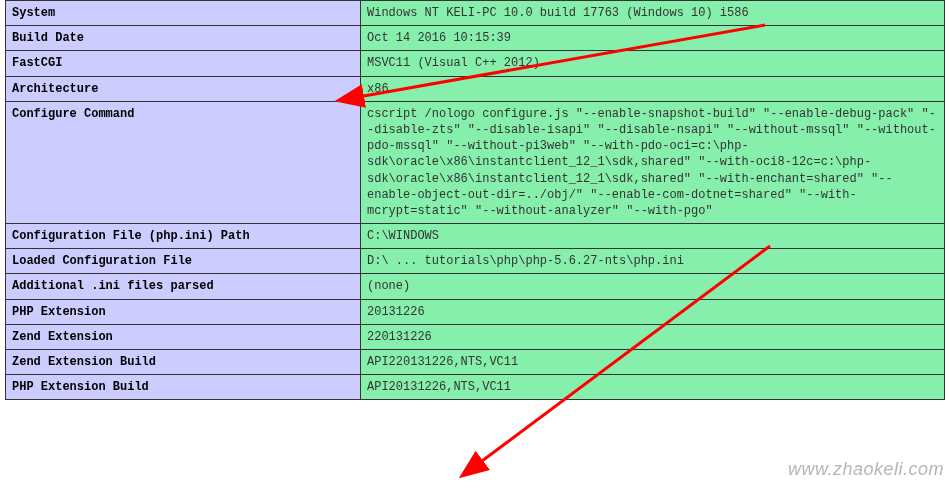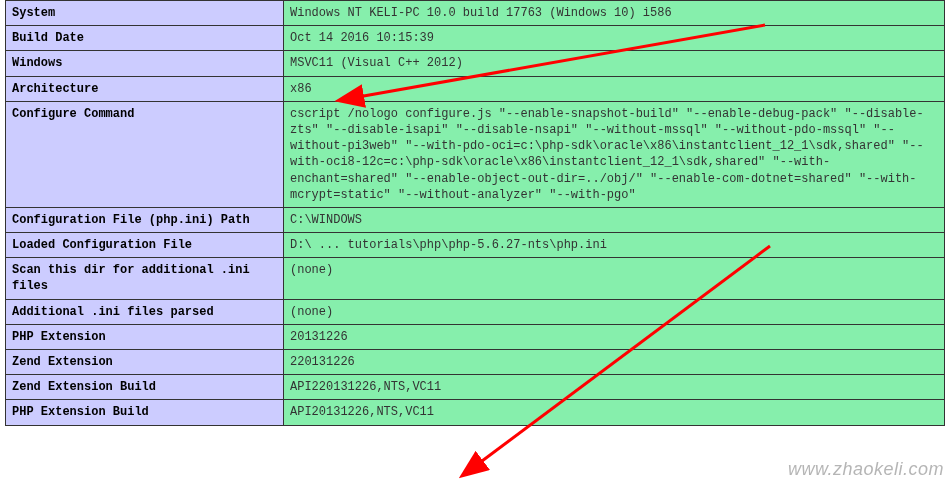--- a/index.html
+++ b/index.html
@@ -21,21 +21,21 @@
     td {
       border: 1px solid #333;
       padding: 4px 6px;
       vertical-align: top;
       line-height: 1.35;
       word-wrap: break-word;
     }
     td.label {
       background: #ccccff;
       font-weight: bold;
-      width: 278px;
+      width: 355px;
       color: #000;
     }
     td.value {
       background: #86efac;
       color: #333;
     }
     .watermark {
       position: absolute;
       right: 6px;
       bottom: 20px;
@@ -59,42 +59,38 @@
   <tbody>
     <tr>
         <td class="label">System</td>
         <td class="value">Windows NT KELI-PC 10.0 build 17763 (Windows 10) i586</td>
       </tr>
     <tr>
         <td class="label">Build Date</td>
         <td class="value">Oct 14 2016 10:15:39</td>
       </tr>
     <tr>
-        <td class="label">Windows</td>
+        <td class="label">FastCGI</td>
         <td class="value">MSVC11 (Visual C++ 2012)</td>
       </tr>
     <tr>
         <td class="label">Architecture</td>
         <td class="value">x86</td>
       </tr>
     <tr>
         <td class="label">Configure Command</td>
         <td class="value">cscript /nologo configure.js "--enable-snapshot-build" "--enable-debug-pack" "--disable-zts" "--disable-isapi" "--disable-nsapi" "--without-mssql" "--without-pdo-mssql" "--without-pi3web" "--with-pdo-oci=c:\php-sdk\oracle\x86\instantclient_12_1\sdk,shared" "--with-oci8-12c=c:\php-sdk\oracle\x86\instantclient_12_1\sdk,shared" "--with-enchant=shared" "--enable-object-out-dir=../obj/" "--enable-com-dotnet=shared" "--with-mcrypt=static" "--without-analyzer" "--with-pgo"</td>
       </tr>
     <tr>
         <td class="label">Configuration File (php.ini) Path</td>
         <td class="value">C:\WINDOWS</td>
       </tr>
     <tr>
         <td class="label">Loaded Configuration File</td>
         <td class="value">D:\ ... tutorials\php\php-5.6.27-nts\php.ini</td>
-      </tr>
-    <tr>
-        <td class="label">Scan this dir for additional .ini files</td>
-        <td class="value">(none)</td>
       </tr>
     <tr>
         <td class="label">Additional .ini files parsed</td>
         <td class="value">(none)</td>
       </tr>
     <tr>
         <td class="label">PHP Extension</td>
         <td class="value">20131226</td>
       </tr>
     <tr>

